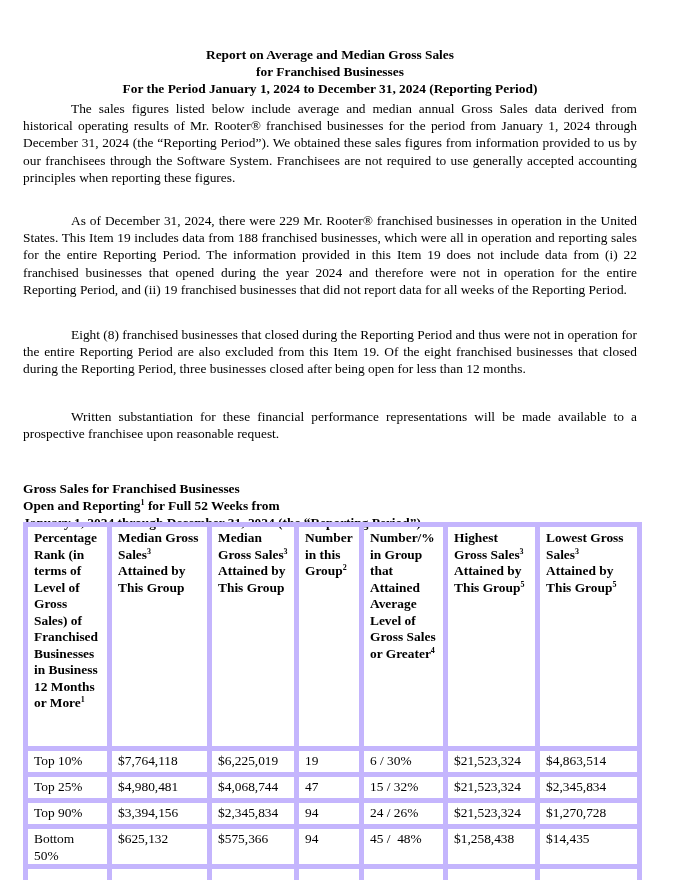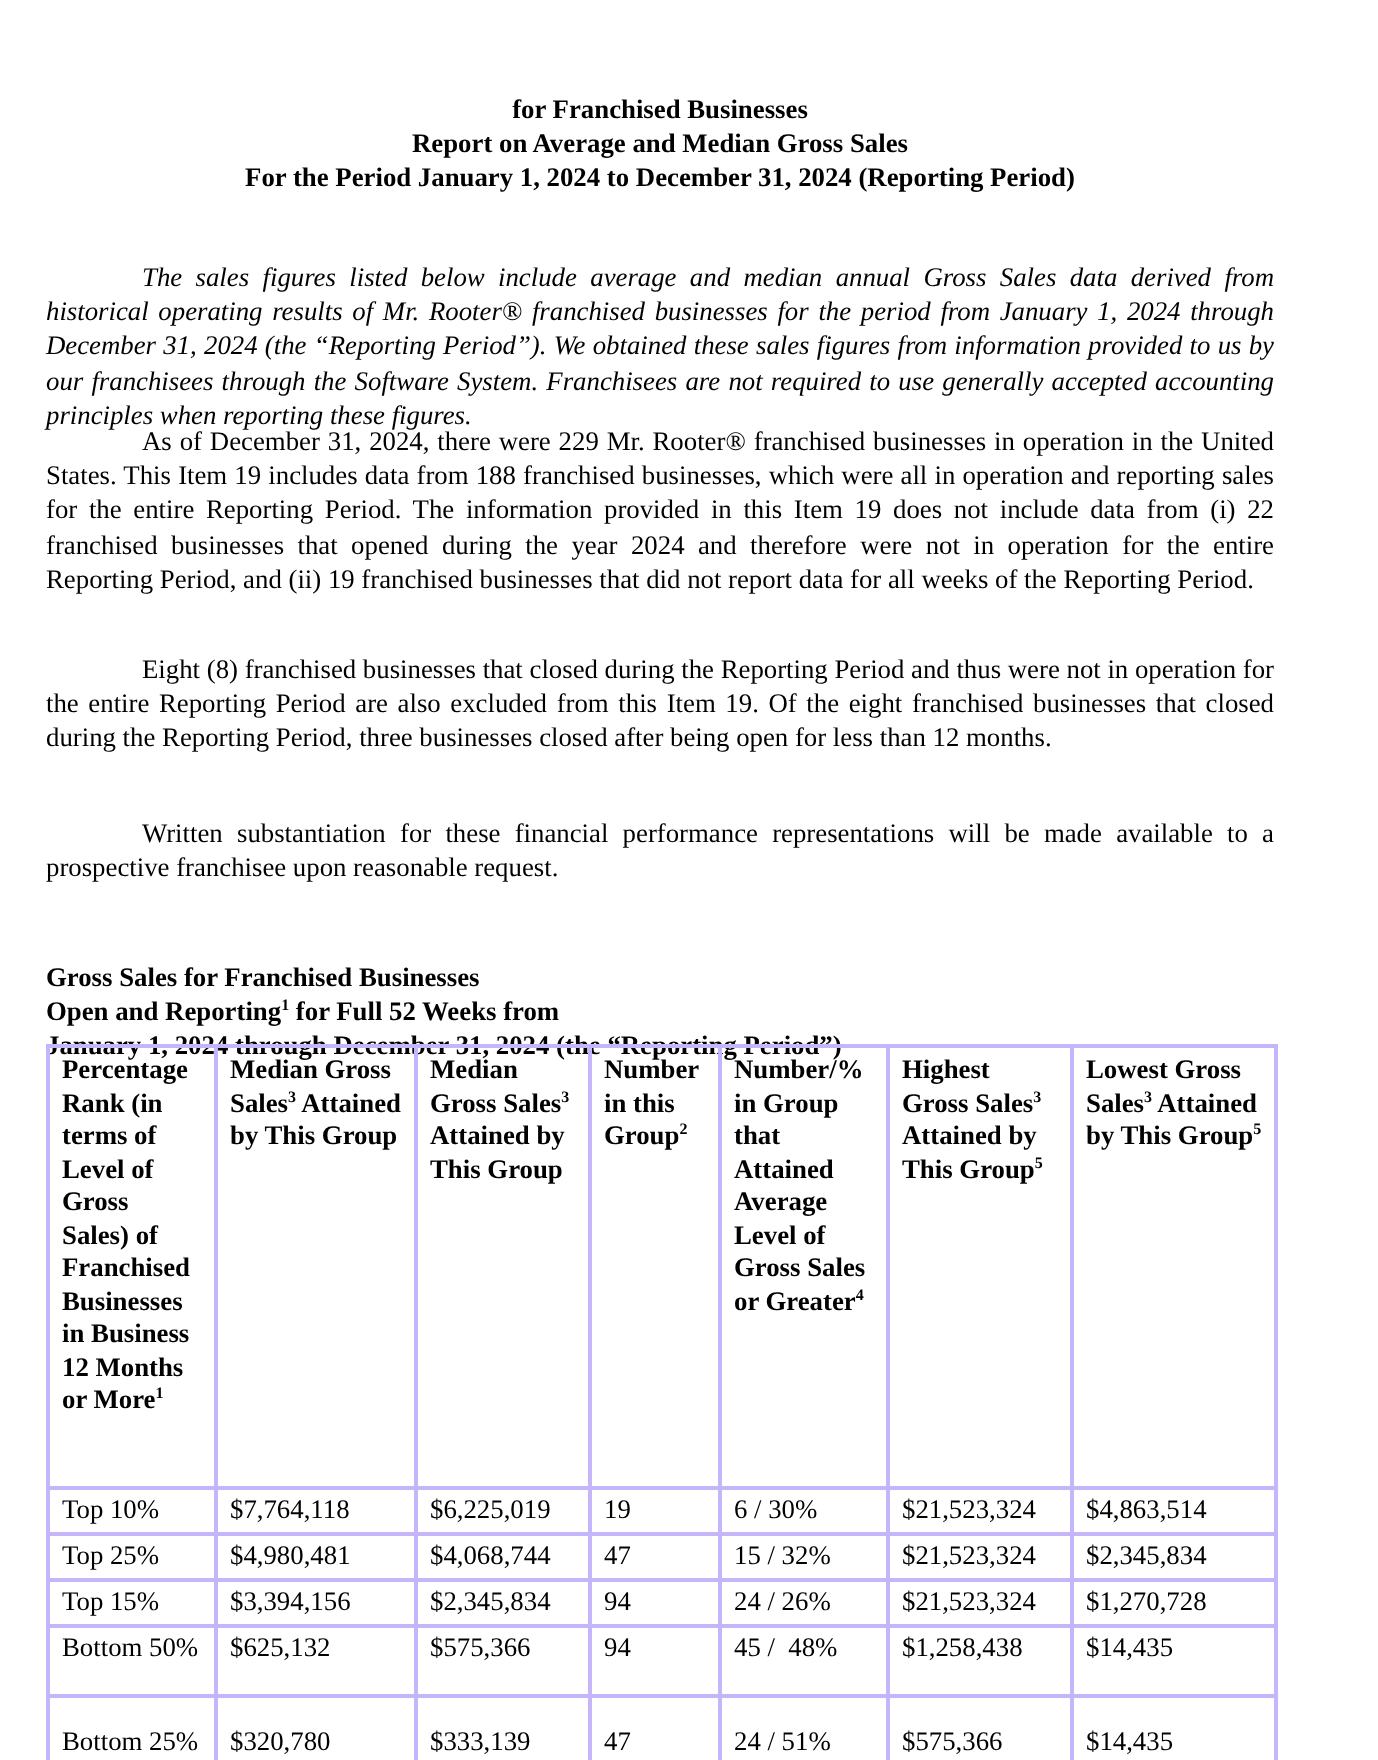--- a/index.html
+++ b/index.html
@@ -8,53 +8,53 @@
     font-family: "Liberation Serif", "DejaVu Serif", serif;
     color: #000;
   }
   .page { position: absolute; left: 23px; top: 46px; width: 614px; }
   .title-block { text-align: center; font-weight: bold; font-size: 13.4px; line-height: 17px; }
   .title-block div { white-space: nowrap; }
   p.para {
     margin: 0; font-size: 13.4px; line-height: 17.2px; text-align: justify;
     text-indent: 48px;
   }
-  #p1 { position: absolute; top: 84px; left: 0; width: 614px; font-style: italic; }
+  #p1 { position: absolute; top: 54px; left: 0; width: 614px; }
   #p2 { position: absolute; top: 166px; left: 0; width: 614px; }
   #p3 { position: absolute; top: 280px; left: 0; width: 614px; }
   #p4 { position: absolute; top: 362px; left: 0; width: 614px; }
   .table-title {
     position: absolute; top: 434px; left: 0; width: 614px;
     text-align: left; font-weight: bold; font-size: 13.4px; line-height: 17px;
   }
   sup { font-size: 8px; line-height: 0; vertical-align: 5px; }
   table.data {
     position: absolute; left: 23px; top: 522px;
     border-collapse: collapse; width: 614px; table-layout: fixed;
     font-size: 13.4px;
   }
   table.data td, table.data th {
-    border: 2px solid #c4b5fd; vertical-align: top; text-align: left;
+    border: 5px solid #c4b5fd; vertical-align: top; text-align: left;
     padding: 1px 6px 0 6px; line-height: 16.5px;
   }
   table.data th { font-weight: bold; height: 216px; padding-top: 3px; }
   table.data tr.r1 td { height: 19px; padding-top: 2px; }
   table.data tr.r2 td { height: 19px; padding-top: 2px; margin-top: 21px; }
   table.data tr.r3 td { height: 19px; padding-top: 2px; }
   table.data tr.r4 td { height: 31px; padding-top: 2px; }
   table.data tr.r5 td { height: 31px; padding-top: 14px; }
   .wsp { white-space: pre; }
 </style>
 </head>
 <body>
 
 <div class="page">
   <div class="title-block">
+    <div>Report on Average and Median Gross Sales</div>
     <div>for Franchised Businesses</div>
-    <div>Report on Average and Median Gross Sales</div>
     <div>For the Period January 1, 2024 to December 31, 2024 (Reporting Period)</div>
   </div>
 
   <p class="para" id="p1">The sales figures listed below include average and median annual Gross Sales data derived from historical operating results of Mr. Rooter® franchised businesses for the period from January 1, 2024 through December 31, 2024 (the “Reporting Period”). We obtained these sales figures from information provided to us by our franchisees through the Software System. Franchisees are not required to use generally accepted accounting principles when reporting these figures.</p>
   <p class="para" id="p2">As of December 31, 2024, there were 229 Mr. Rooter® franchised businesses in operation in the United States.  This Item 19 includes data from 188 franchised businesses, which were all in operation and reporting sales for the entire Reporting Period. The information provided in this Item 19 does not include data from (i) 22 franchised businesses that opened during the year 2024 and therefore were not in operation for the entire Reporting Period, and (ii) 19 franchised businesses that did not report data for all weeks of the Reporting Period.</p>
   <p class="para" id="p3">Eight (8) franchised businesses that closed during the Reporting Period and thus were not in operation for the entire Reporting Period are also excluded from this Item 19.  Of the eight franchised businesses that closed during the Reporting Period, three businesses closed after being open for less than 12 months.</p>
   <p class="para" id="p4">Written substantiation for these financial performance representations will be made available to a prospective franchisee upon reasonable request.</p>
 
   <div class="table-title">
     <div>Gross Sales for Franchised Businesses</div>
@@ -97,21 +97,21 @@
     <tr class="r2">
       <td>Top 25%</td>
       <td>$4,980,481</td>
       <td>$4,068,744</td>
       <td>47</td>
       <td class="wsp">15 / 32%</td>
       <td>$21,523,324</td>
       <td>$2,345,834</td>
     </tr>
     <tr class="r3">
-      <td>Top 15%</td>
+      <td>Top 90%</td>
       <td>$3,394,156</td>
       <td>$2,345,834</td>
       <td>94</td>
       <td class="wsp">24 / 26%</td>
       <td>$21,523,324</td>
       <td>$1,270,728</td>
     </tr>
     <tr class="r4">
       <td>Bottom 50%</td>
       <td>$625,132</td>

